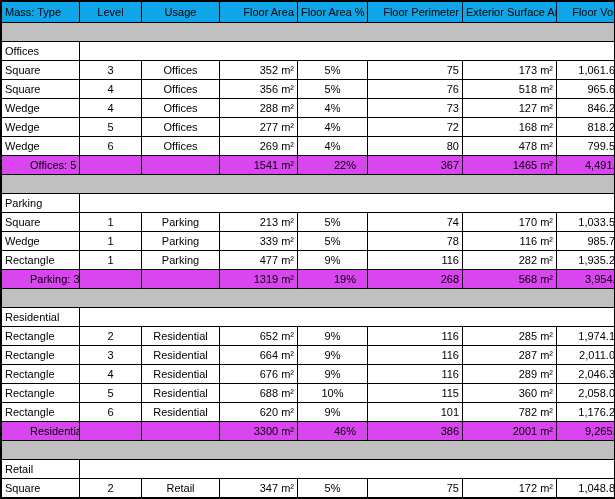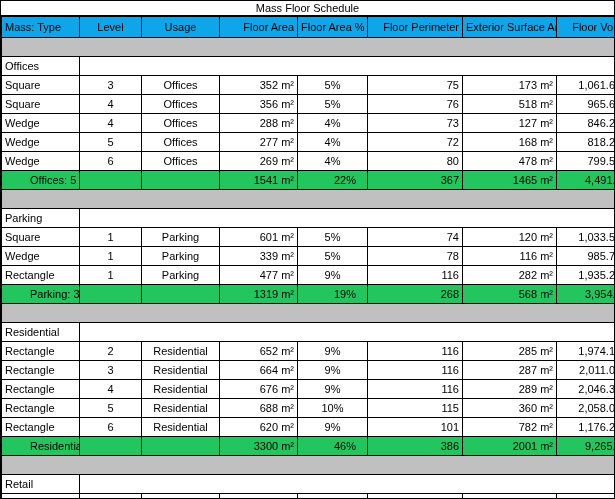--- a/index.html
+++ b/index.html
@@ -68,34 +68,33 @@
   }
   tr.group-header td {
     background: #ffffff;
     text-align: left;
   }
   tr.group-header td.blank {
     border-left-color: #000000;
   }
   tr.subtotal td,
   tr.grandtotal td {
-    background: #22c55e;
+    background: #d946ef;
     padding-left: 28px;
   }
   tr.data td.c-level { text-align: center; }
   .spacer-fill {
     flex: 1 1 auto;
     background: #ffffff;
   }
 </style>
 </head>
 <body>
 
 <div class="schedule">
-  <div class="title-bar">Mass Floor Schedule</div>
   <table>
     <thead>
       <tr>
         <th class="c-type">Mass: Type</th>
         <th class="c-level">Level</th>
         <th class="c-usage">Usage</th>
         <th class="c-area">Floor Area</th>
         <th class="c-pct">Floor Area %</th>
         <th class="c-perim">Floor Perimeter</th>
         <th class="c-ext">Exterior Surface Area</th>
@@ -174,24 +173,24 @@
           <td colspan="8">&nbsp;</td>
         </tr>
         <tr class="group-header">
           <td class="c-type">Parking</td>
           <td class="blank" colspan="7">&nbsp;</td>
         </tr>
         <tr class="data">
           <td class="c-type">Square</td>
           <td class="c-level">1</td>
           <td class="c-usage">Parking</td>
-          <td class="c-area">601 m²</td>
+          <td class="c-area">213 m²</td>
           <td class="c-pct">5%</td>
           <td class="c-perim">74</td>
-          <td class="c-ext">120 m²</td>
+          <td class="c-ext">170 m²</td>
           <td class="c-vol">1,033.59 m³</td>
         </tr>
         <tr class="data">
           <td class="c-type">Wedge</td>
           <td class="c-level">1</td>
           <td class="c-usage">Parking</td>
           <td class="c-area">339 m²</td>
           <td class="c-pct">5%</td>
           <td class="c-perim">78</td>
           <td class="c-ext">116 m²</td>

